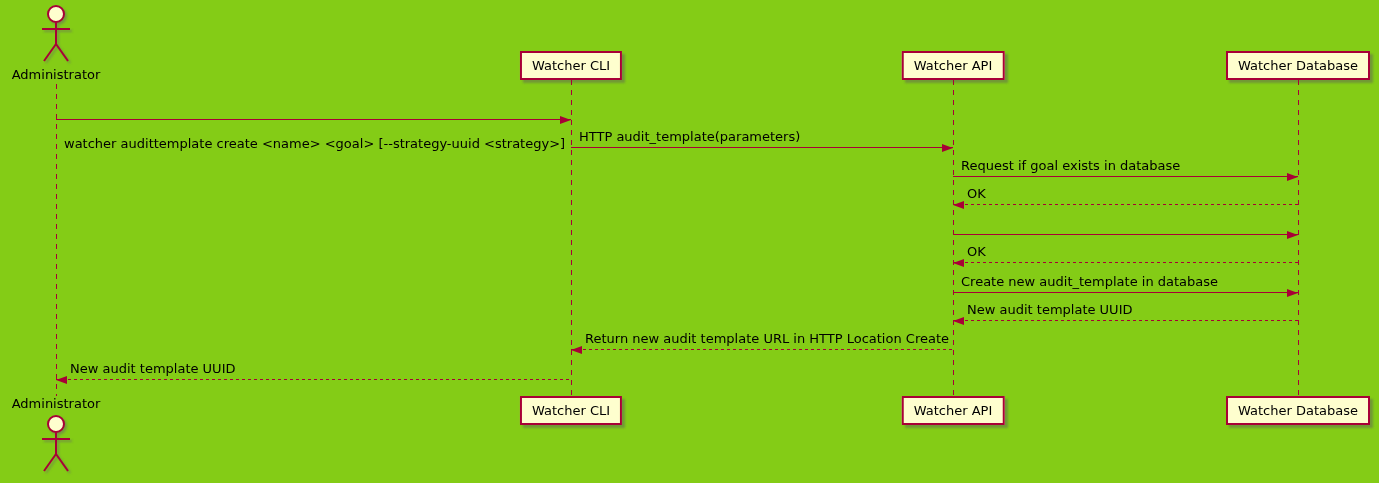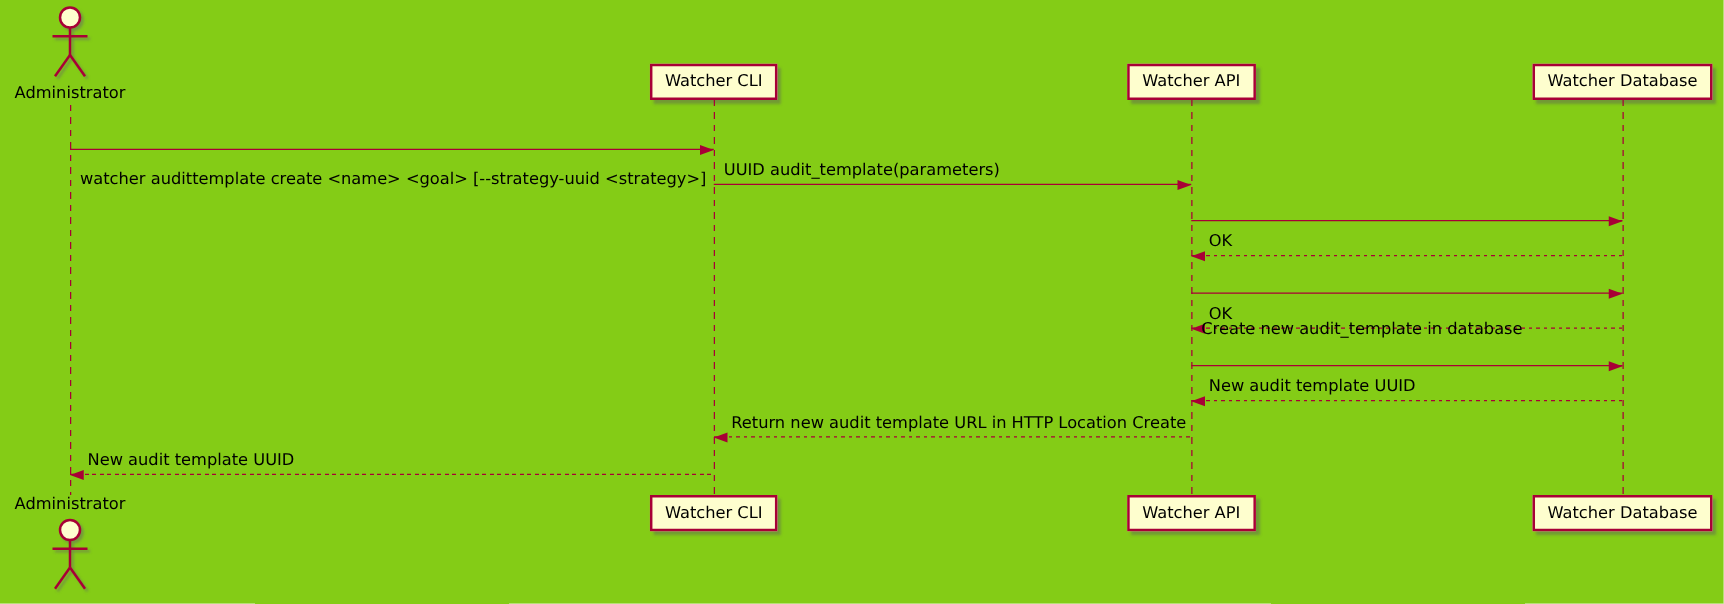--- a/index.html
+++ b/index.html
@@ -124,34 +124,35 @@
 
 <div class="lifeline" style="left: 56px; top: 84px; height: 312px;"></div>
     <div class="lifeline" style="left: 571px; top: 80px; height: 316px;"></div>
     <div class="lifeline" style="left: 953px; top: 80px; height: 316px;"></div>
     <div class="lifeline" style="left: 1298px; top: 80px; height: 316px;"></div>
     <div class="msg-line" style="left: 56px; width: 515px; top: 119px;"></div>
     <div class="arrowhead right" style="left: 560px; top: 115.5px;"></div>
     <div class="msg-label" style="left: 64px; top: 101px; margin-top: 35px;">watcher audittemplate create &lt;name&gt; &lt;goal&gt; [--strategy-uuid &lt;strategy&gt;]</div>
     <div class="msg-line" style="left: 571px; width: 382px; top: 147px;"></div>
     <div class="arrowhead right" style="left: 942px; top: 143.5px;"></div>
-    <div class="msg-label" style="left: 579px; top: 129px;">UUID audit_template(parameters)</div>
+    <div class="msg-label" style="left: 579px; top: 129px;">HTTP audit_template(parameters)</div>
     <div class="msg-line" style="left: 953px; width: 345px; top: 176px;"></div>
     <div class="arrowhead right" style="left: 1287px; top: 172.5px;"></div>
+    <div class="msg-label" style="left: 961px; top: 158px;">Request if goal exists in database</div>
     <div class="msg-line dashed" style="left: 953px; width: 345px; top: 204px;"></div>
     <div class="arrowhead left" style="left: 953px; top: 200.5px;"></div>
     <div class="msg-label" style="left: 967px; top: 186px;">OK</div>
     <div class="msg-line" style="left: 953px; width: 345px; top: 234px;"></div>
     <div class="arrowhead right" style="left: 1287px; top: 230.5px;"></div>
     <div class="msg-line dashed" style="left: 953px; width: 345px; top: 262px;"></div>
     <div class="arrowhead left" style="left: 953px; top: 258.5px;"></div>
     <div class="msg-label" style="left: 967px; top: 244px;">OK</div>
     <div class="msg-line" style="left: 953px; width: 345px; top: 292px;"></div>
     <div class="arrowhead right" style="left: 1287px; top: 288.5px;"></div>
-    <div class="msg-label" style="left: 961px; top: 256px;">Create new audit_template in database</div>
+    <div class="msg-label" style="left: 961px; top: 274px;">Create new audit_template in database</div>
     <div class="msg-line dashed" style="left: 953px; width: 345px; top: 320px;"></div>
     <div class="arrowhead left" style="left: 953px; top: 316.5px;"></div>
     <div class="msg-label" style="left: 967px; top: 302px;">New audit template UUID</div>
     <div class="msg-line dashed" style="left: 571px; width: 382px; top: 349px;"></div>
     <div class="arrowhead left" style="left: 571px; top: 345.5px;"></div>
     <div class="msg-label" style="left: 585px; top: 331px;">Return new audit template URL in HTTP Location Create</div>
     <div class="msg-line dashed" style="left: 56px; width: 515px; top: 379px;"></div>
     <div class="arrowhead left" style="left: 56px; top: 375.5px;"></div>
     <div class="msg-label" style="left: 70px; top: 361px;">New audit template UUID</div>
   </div>

